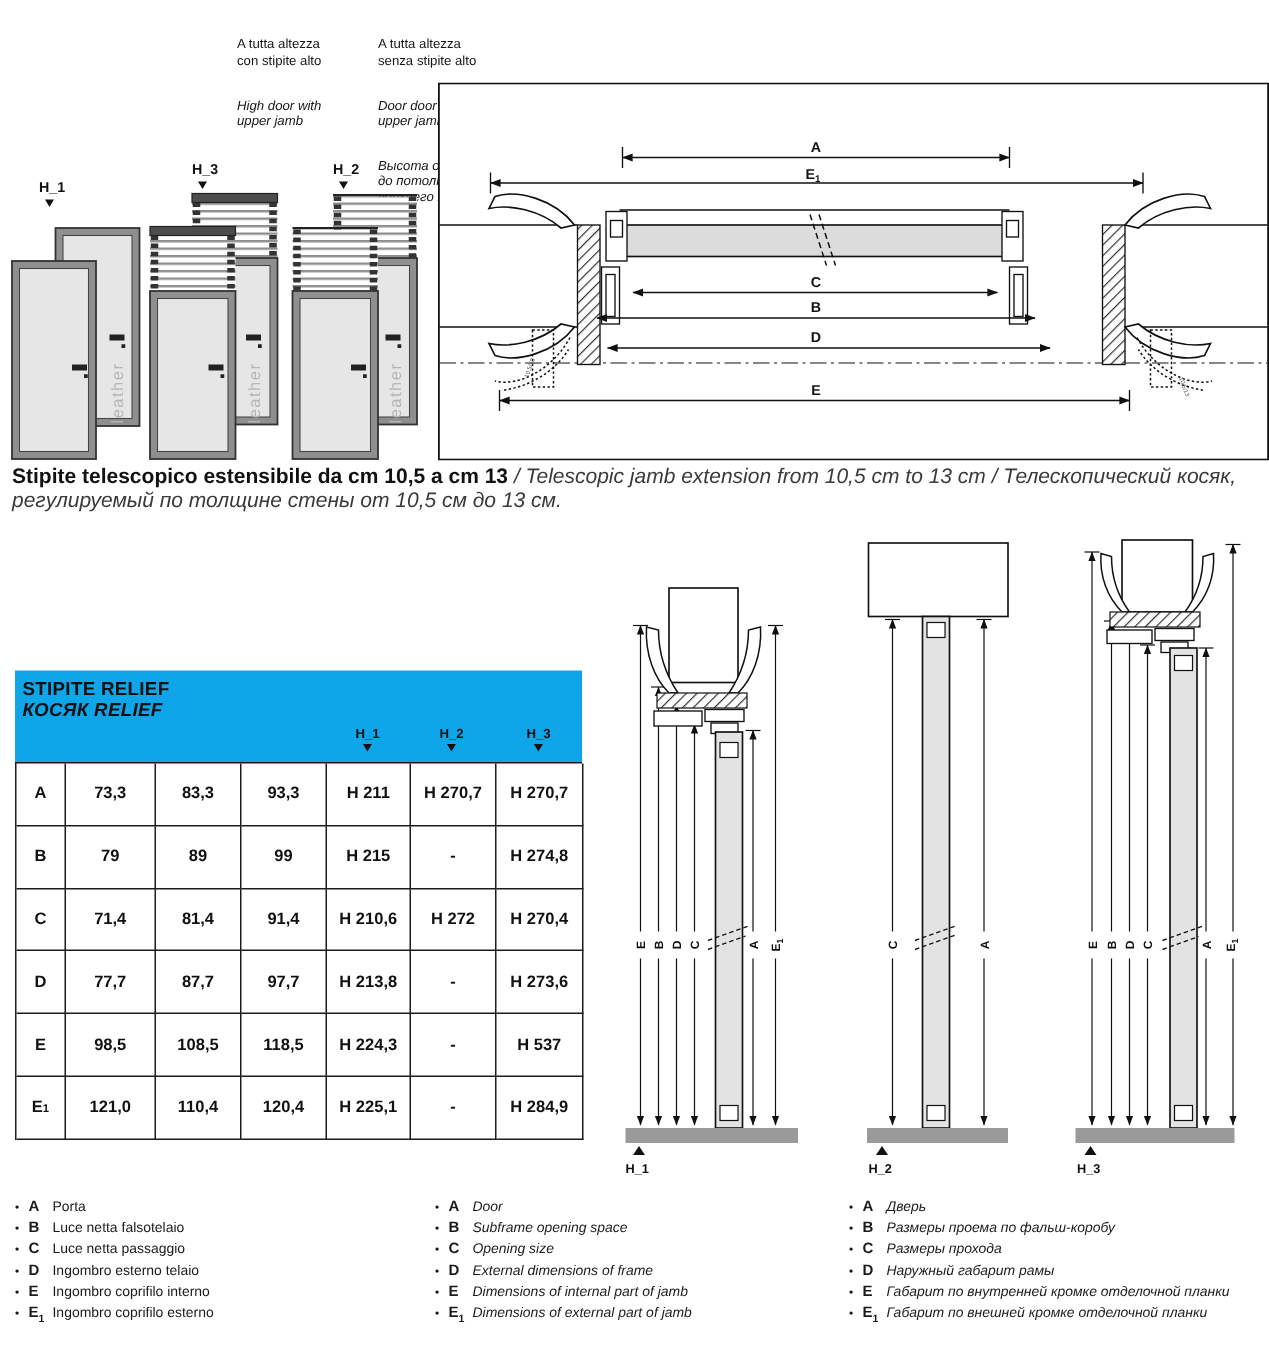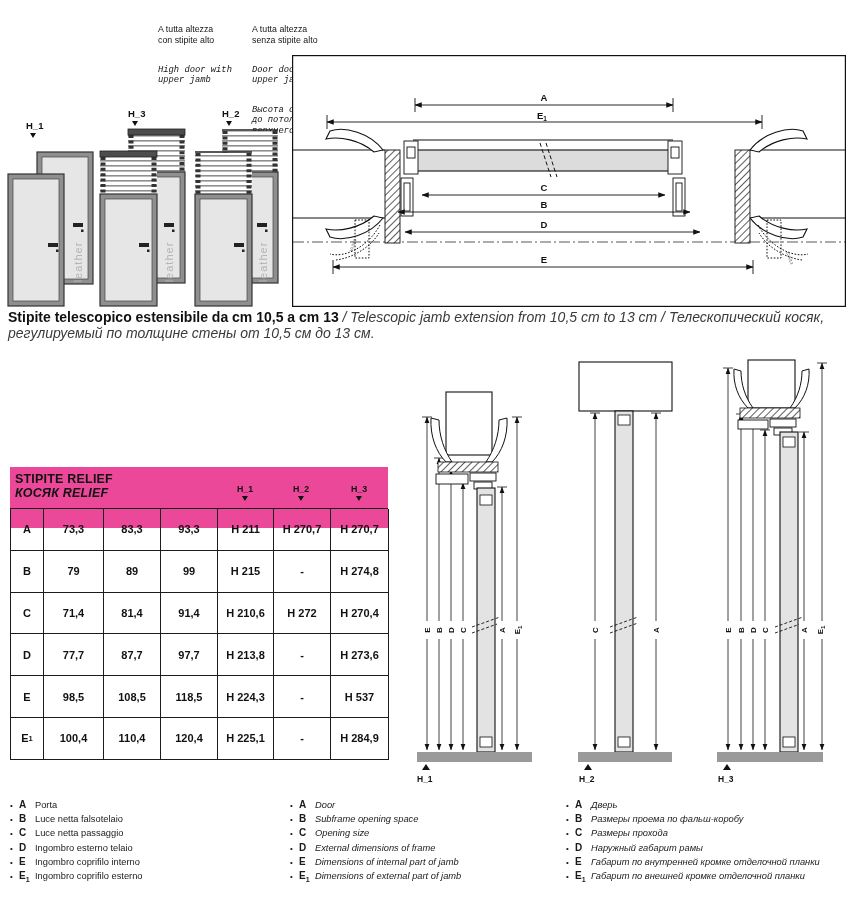--- a/index.html
+++ b/index.html
@@ -1,30 +1,30 @@
 <!DOCTYPE html>
 <html><head>
 <meta charset="utf-8">
 <style>
   html,body{margin:0;padding:0;background:#fff;}
   .page{position:relative;width:846px;height:900px;background:#fff;overflow:hidden;
         font-family:"Liberation Sans", sans-serif;color:#111;}
   .abs{position:absolute;}
   
   .note{position:absolute;width:100px;font-size:8.8px;line-height:10.4px;color:#151515;white-space:pre-line;margin-left:30px;}
-  .note .en,.note .ru{font-style:italic;margin-top:9px;font-family:Liberation Mono, monospace;}
+  .note .en,.note .ru{font-style:italic;margin-top:9px;}
   .hmark{position:absolute;font-weight:bold;font-size:9.5px;color:#111;}
   .tri-down{width:0;height:0;border-left:3.5px solid transparent;border-right:3.5px solid transparent;
             border-top:5px solid #111;margin:2px 0 0 4px;}
   
   .caption{position:absolute;left:8px;top:309px;width:834px;font-size:14px;color:#111;}
   .caption .b{font-weight:bold;}
   .caption .i{font-style:italic;color:#3a3a3a;}
   
-  .tbl-head{position:absolute;left:10px;top:447px;width:378px;height:61px;background:#ec4899;margin-top:20px;}
+  .tbl-head{position:absolute;left:10px;top:447px;width:378px;height:61px;background:#0ea5e9;}
   .tbl-head .t0{font-weight:bold;font-size:12.5px;padding:5px 0 0 5px;letter-spacing:.2px;}
   .tbl-head .t1,.tbl-head .t2{font-weight:bold;font-style:italic;font-size:12.5px;padding-left:5px;letter-spacing:.2px;}
   .hcol{position:absolute;display:flex;flex-direction:column;align-items:center;transform:translateX(-50%);}
   .hcol .hm{font-weight:bold;font-size:8.8px;}
   .jamb-table{position:absolute;left:10px;top:508px;width:378px;display:grid;
               grid-template-columns:33px 60px 57px 57px 56px 57px 58px;grid-auto-rows:41.8px;
               border-top:1px solid #1c1c1c;border-left:1px solid #1c1c1c;box-sizing:border-box;}
   .jt-cell{border-right:1px solid #1c1c1c;border-bottom:1px solid #1c1c1c;display:flex;
            align-items:center;justify-content:center;font-weight:bold;font-size:11px;}
   .jt-cell sub{font-size:7.5px;}
@@ -364,21 +364,21 @@
       </div>
       <div class="jt-cell">
         <span>H 537</span>
       </div>
 
       <div class="jt-cell">
         <span>E</span>
         <sub>1</sub>
       </div>
       <div class="jt-cell">
-        <span>100,4</span>
+        <span>121,0</span>
       </div>
       <div class="jt-cell">
         <span>110,4</span>
       </div>
       <div class="jt-cell">
         <span>120,4</span>
       </div>
       <div class="jt-cell">
         <span>H 225,1</span>
       </div>

